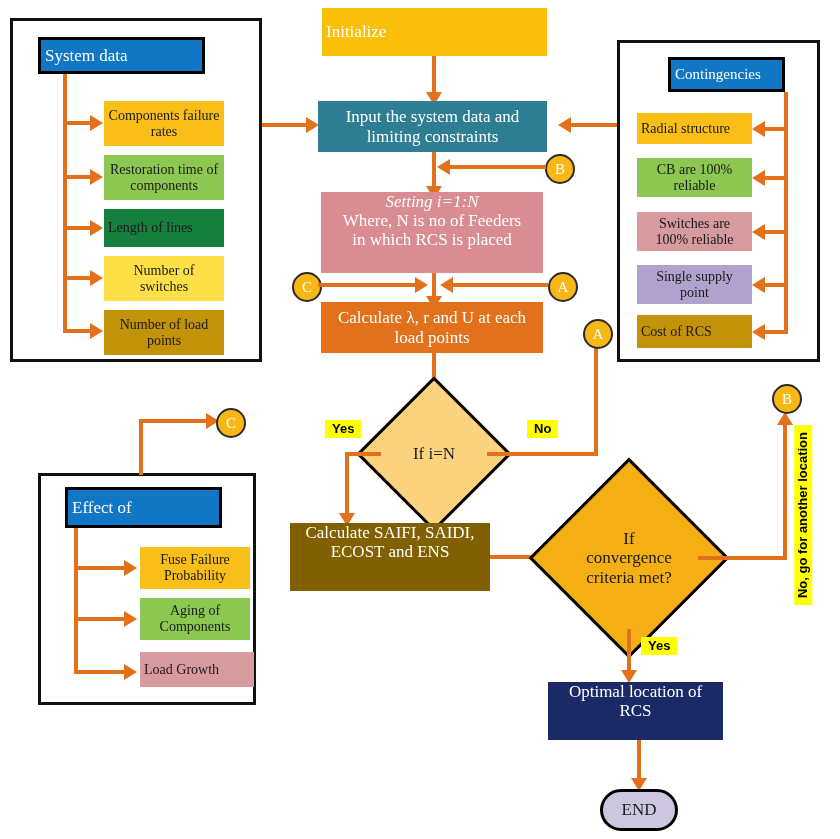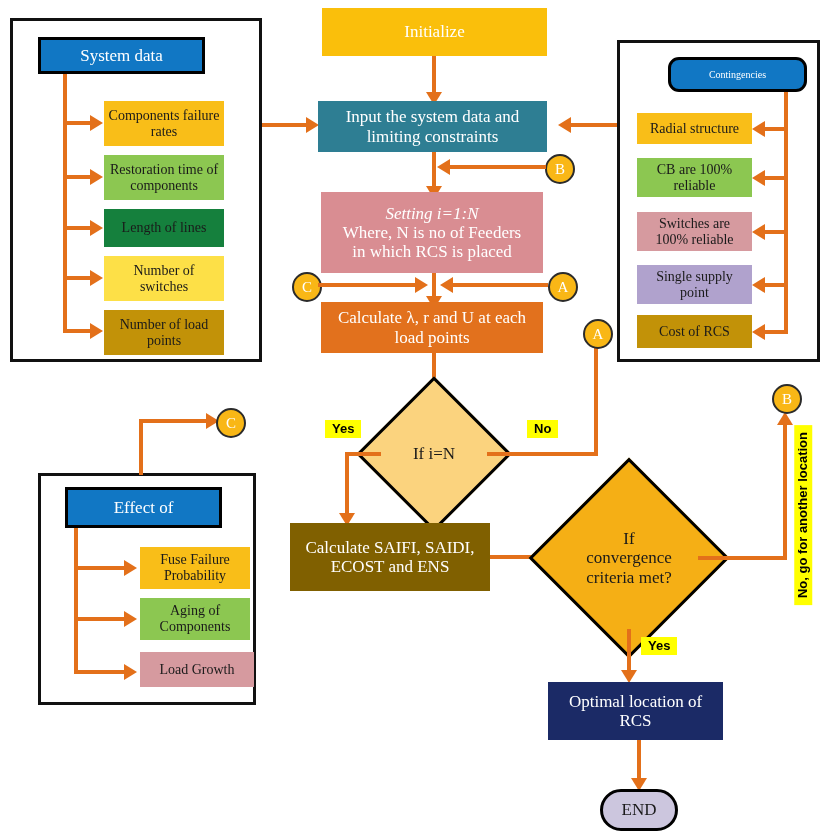--- a/index.html
+++ b/index.html
@@ -1,21 +1,21 @@
 <!DOCTYPE html>
 <html><head>
 <meta charset="utf-8">
 <style>
   html,body{margin:0;padding:0;background:#ffffff;}
   body{width:840px;height:839px;font-family:"Liberation Serif",serif;}
   #canvas{position:relative;width:840px;height:839px;overflow:hidden;background:#fff;}
 
   
   .node{position:absolute;box-sizing:border-box;display:flex;align-items:center;
-        justify-content:center;text-align:center;line-height:1.12;
+        text-align:center;line-height:1.12;
         font-family:"Liberation Serif",serif;}
   .node span{display:block;padding:0 4px;}
 
   .panel{position:absolute;box-sizing:border-box;border:3px solid #111;background:#fff;}
 
   .hdr{color:#ffffff;font-size:17px;border:3px solid #000;}
   .sub{color:#1a1a1a;font-size:14px;}
 
   .proc{font-size:17px;}
   .proc-light{color:#fff;}
@@ -91,21 +91,21 @@
   <div class="ln" style="left:63px;top:276px;width:28px;height:4px;"></div>
   <div class="ar ar-r" style="left:90px;top:270px;"></div>
   <div class="ln" style="left:63px;top:329px;width:28px;height:4px;"></div>
   <div class="ar ar-r" style="left:90px;top:323px;"></div>
 
   <div class="ln" style="left:262px;top:123px;width:47px;height:4px;"></div>
   <div class="ar ar-r" style="left:306px;top:117px;"></div>
 
   <div class="panel" style="left:617px;top:40px;width:203px;height:322px;"></div>
 
-  <div class="node hdr" style="left:668px;top:57px;width:139px;height:35px;background:#1177C4;font-size:10px;border-radius:11px;">
+  <div class="node hdr" style="left:668px;top:57px;width:117px;height:35px;background:#1177C4;font-size:15px;">
     <span>Contingencies</span>
   </div>
 
   <div class="node sub" style="left:637px;top:113px;width:115px;height:31px;background:#F9BE18;">
     <span>Radial structure</span>
   </div>
   <div class="node sub" style="left:637px;top:158px;width:115px;height:39px;background:#8CC751;">
     <span>CB are 100% reliable</span>
   </div>
   <div class="node sub" style="left:637px;top:212px;width:115px;height:39px;background:#D69A9F;">

